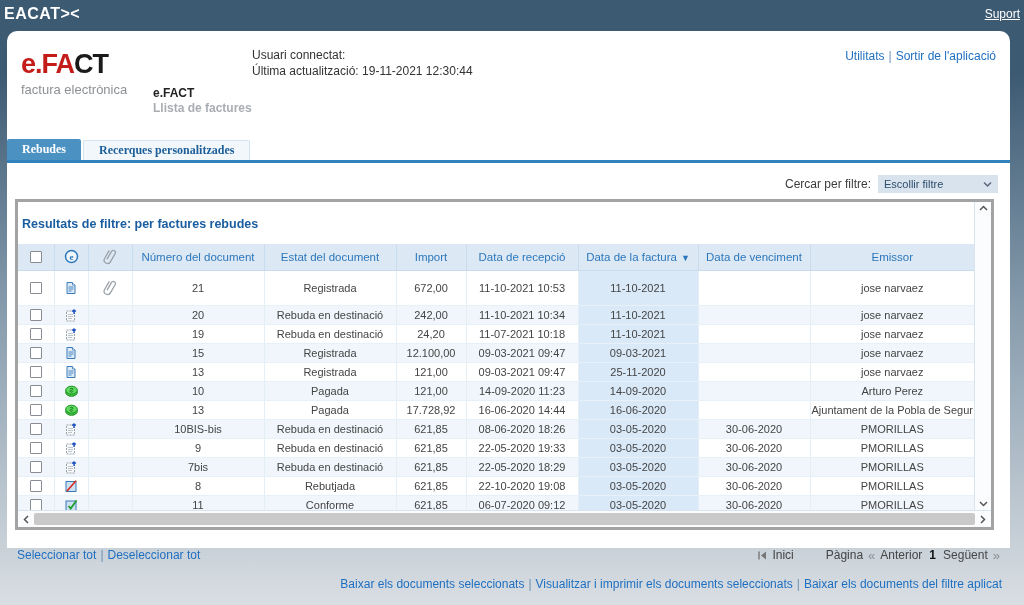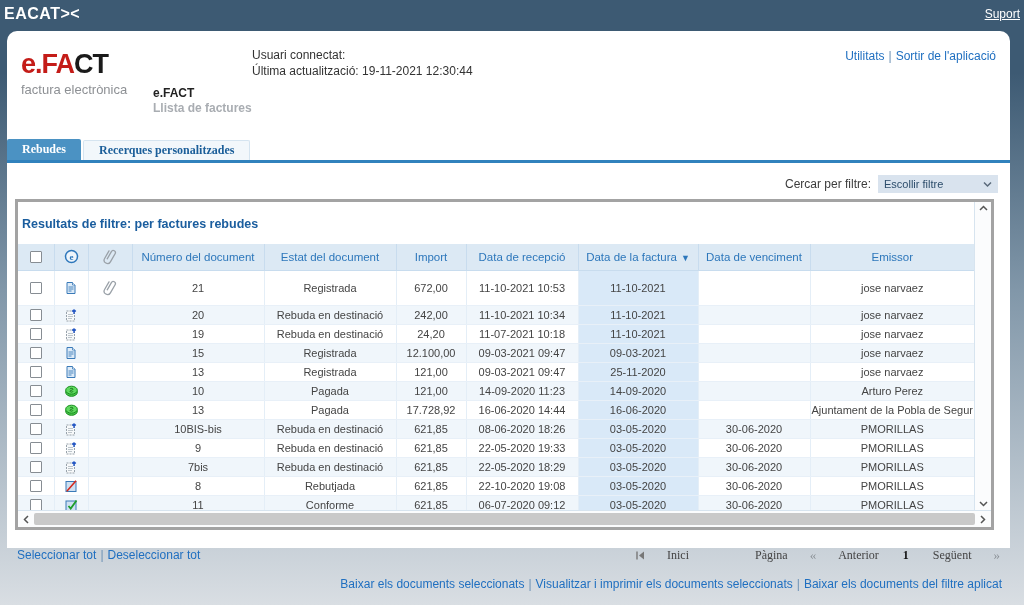--- a/index.html
+++ b/index.html
@@ -81,21 +81,21 @@
   .vbar { grid-column:2; grid-row:1; border-left:1px solid #d7e4ef; background:#fbfcfd;
           display:flex; flex-direction:column; justify-content:space-between; align-items:center;
           padding:3px 0; }
   .hbar { grid-column:1 / 3; grid-row:2; border-top:1px solid #d7e4ef; background:#fbfcfd;
           display:flex; align-items:center; gap:5px; padding:0 5px; }
   .hthumb { flex:1; height:12px; background:#c9c9c9; border-radius:2px; cursor:grab; }
   .sb-btn { cursor:pointer; display:flex; align-items:center; justify-content:center; }
 
   .below { position:absolute; left:10px; right:10px; top:514px; height:20px;
            display:flex; justify-content:space-between; align-items:center; font-size:12px; }
-  .pagination { display:flex; align-items:center; color:#444; gap:22px;font-family:Liberation Serif, serif; }
+  .pagination { display:flex; align-items:center; color:#444; gap:5px; }
   .pag-gap { width:22px; }
   .chev { color:#8a9096; font-size:13px; }
   .pag-current { font-weight:bold; color:#111; margin:0 2px; }
   .pag-item { cursor:pointer; }
 
   .actions { position:absolute; right:8px; top:546px; font-size:12px; text-align:right; white-space:nowrap; }
 </style>
 </head>
 <body>
 

